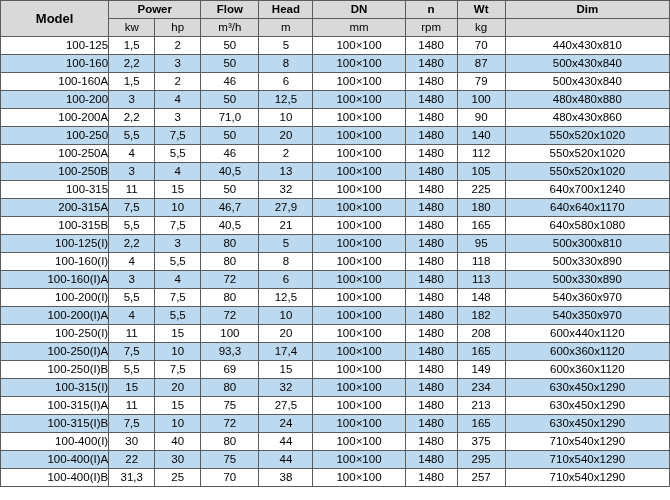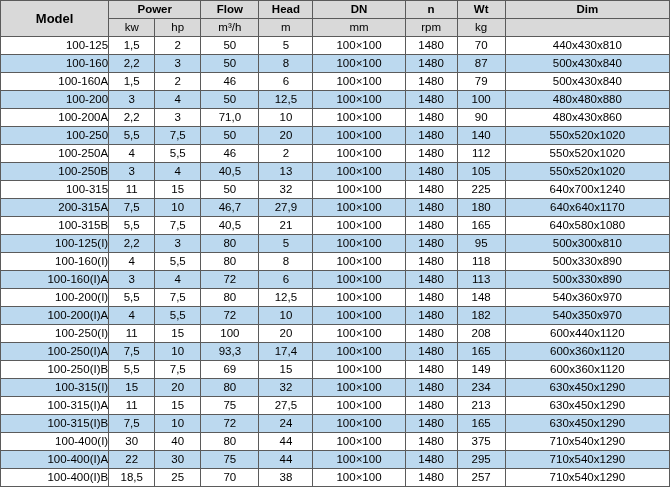--- a/index.html
+++ b/index.html
@@ -360,21 +360,21 @@
         <td>30</td>
         <td>75</td>
         <td>44</td>
         <td>100×100</td>
         <td>1480</td>
         <td>295</td>
         <td>710x540x1290</td>
       </tr>
       <tr class="plain">
         <td class="model">100-400(I)B</td>
-        <td>18,5</td>
+        <td>31,3</td>
         <td>25</td>
         <td>70</td>
         <td>38</td>
         <td>100×100</td>
         <td>1480</td>
         <td>257</td>
         <td>710x540x1290</td>
       </tr>
     </tbody>
 </table>

